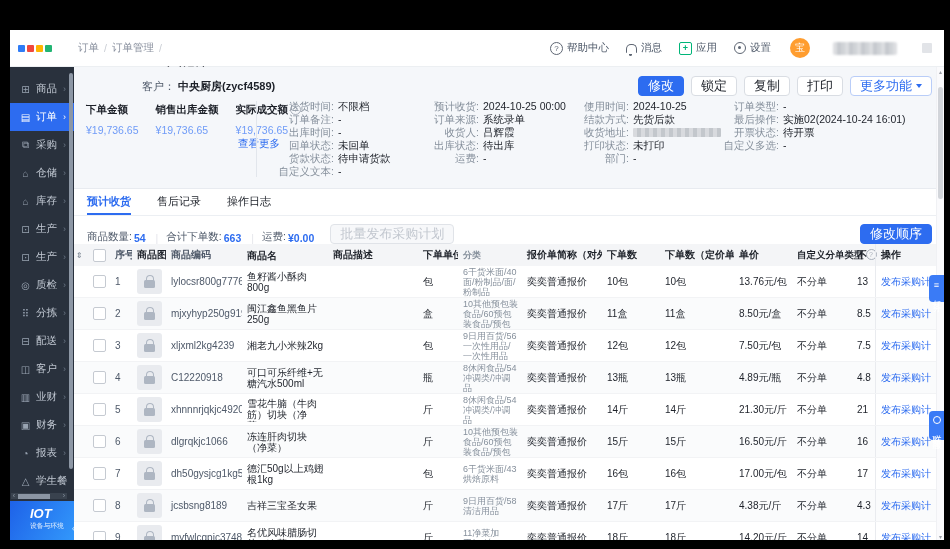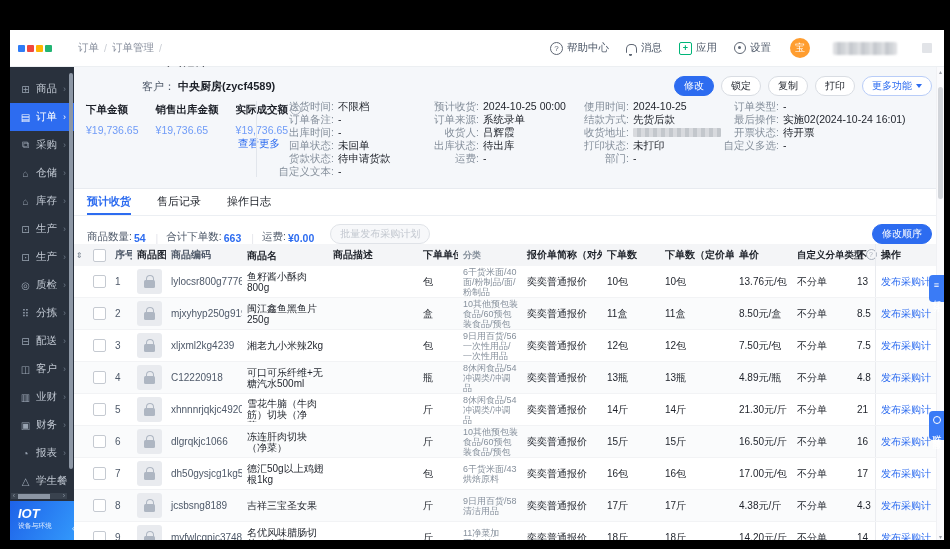--- a/index.html
+++ b/index.html
@@ -35,38 +35,38 @@
   .side-items{padding-top:8px;}
   .side-item{height:28px;display:flex;align-items:center;color:#c3cad4;font-size:10.5px;padding-left:9px;position:relative;cursor:pointer;}
   .side-item .ic{width:13px;font-size:10px;margin-right:4px;color:#98a3b1;text-align:center;}
   .side-item .chev{position:absolute;right:8px;color:#6b7685;font-size:9px;}
   .side-item.active{background:#2d6cf0;color:#fff;}
   .side-item.active .ic,.side-item.active .chev{color:#fff;}
   .side-vscroll{position:absolute;top:6px;right:1px;width:4px;height:396px;background:#8d97a5;border-radius:2px;}
   .side-hscroll{position:absolute;bottom:42px;left:1px;right:7px;height:6px;background:#39424e;display:flex;align-items:center;}
   .side-hscroll .ar{color:#8b95a3;font-size:7px;line-height:6px;width:6px;text-align:center;}
   .side-hscroll .thumbh{width:32px;height:5px;background:#8b95a3;margin:0 1px;}
-  .iot{position:absolute;bottom:0;left:0;width:80px;height:40px;background:linear-gradient(120deg,#1e62e8,#36a2ff);color:#fff;padding:6px 0 0 8px;box-sizing:border-box;cursor:pointer;}
+  .iot{position:absolute;bottom:0;left:0;width:80px;height:40px;background:linear-gradient(120deg,#1e62e8,#36a2ff);color:#fff;padding:6px 0 0 20px;box-sizing:border-box;cursor:pointer;}
   .iot .t{font-size:13px;font-weight:bold;font-style:italic;line-height:14px;}
   .iot .s{font-size:7.5px;opacity:.9;transform:scale(.9);transform-origin:left;}
   .cube{position:absolute;right:4px;bottom:6px;width:14px;height:14px;color:#bfe2ff;font-size:13px;line-height:14px;}
 
   
   .main{flex:1;position:relative;background:#fff;overflow:hidden;}
 
   .order-card{position:relative;background:#f5f7fa;height:122px;box-sizing:border-box;padding:8px 12px 0 12px;border-bottom:1px solid #e8ebf0;}
   .order-head{display:flex;align-items:center;height:22px;}
   .oh-item{font-size:11px;color:#4e5969;margin-left:198px;white-space:nowrap;}
   .oh-item.cust{margin-left:56px;}
   .ohl::after{content:"：";color:#4e5969;}
   .ohv{color:#1d2129;font-weight:bold;}
   .tag{color:#2d6cf0;margin-left:6px;font-size:10.5px;}
   .tag .dot{display:inline-block;width:4px;height:4px;border-radius:50%;background:#2d6cf0;margin-right:3px;vertical-align:1px;}
   .oh-actions{margin-left:auto;display:flex;gap:7px;}
-  .btn{height:20px;line-height:18px;padding:0 9px;font-size:10px;border-radius:10px;border:1px solid #d9dde3;background:#fff;color:#1d2129;cursor:pointer;font-family:inherit;white-space:nowrap;}
+  .btn{height:20px;line-height:18px;padding:0 9px;font-size:13px;border-radius:4px;border:1px solid #d9dde3;background:#fff;color:#1d2129;cursor:pointer;font-family:inherit;white-space:nowrap;}
   .btn.primary{background:#2d6cf0;border-color:#2d6cf0;color:#fff;}
   .btn.more{color:#2d6cf0;border-color:#b9cdf8;display:flex;align-items:center;gap:4px;}
   .caret{width:0;height:0;border-left:3.5px solid transparent;border-right:3.5px solid transparent;border-top:4px solid #2d6cf0;display:inline-block;}
 
   .amounts{position:absolute;left:12px;top:36px;display:flex;gap:17px;}
   .amount .lb{font-size:10.5px;color:#1d2129;font-weight:bold;white-space:nowrap;}
   .amount .vl{font-size:10.5px;color:#6f9bf7;margin-top:7px;}
   .infoc{display:inline-block;width:9px;height:9px;border:1px solid #a9b0bb;border-radius:50%;font-size:7px;line-height:9px;text-align:center;color:#a9b0bb;margin-left:2px;font-weight:normal;vertical-align:1px;}
   .view-more{position:absolute;left:164px;top:70px;color:#2d6cf0;font-size:10.5px;cursor:pointer;}
   .divider{position:absolute;left:182px;top:34px;height:76px;border-left:1px solid #e2e6ec;}

